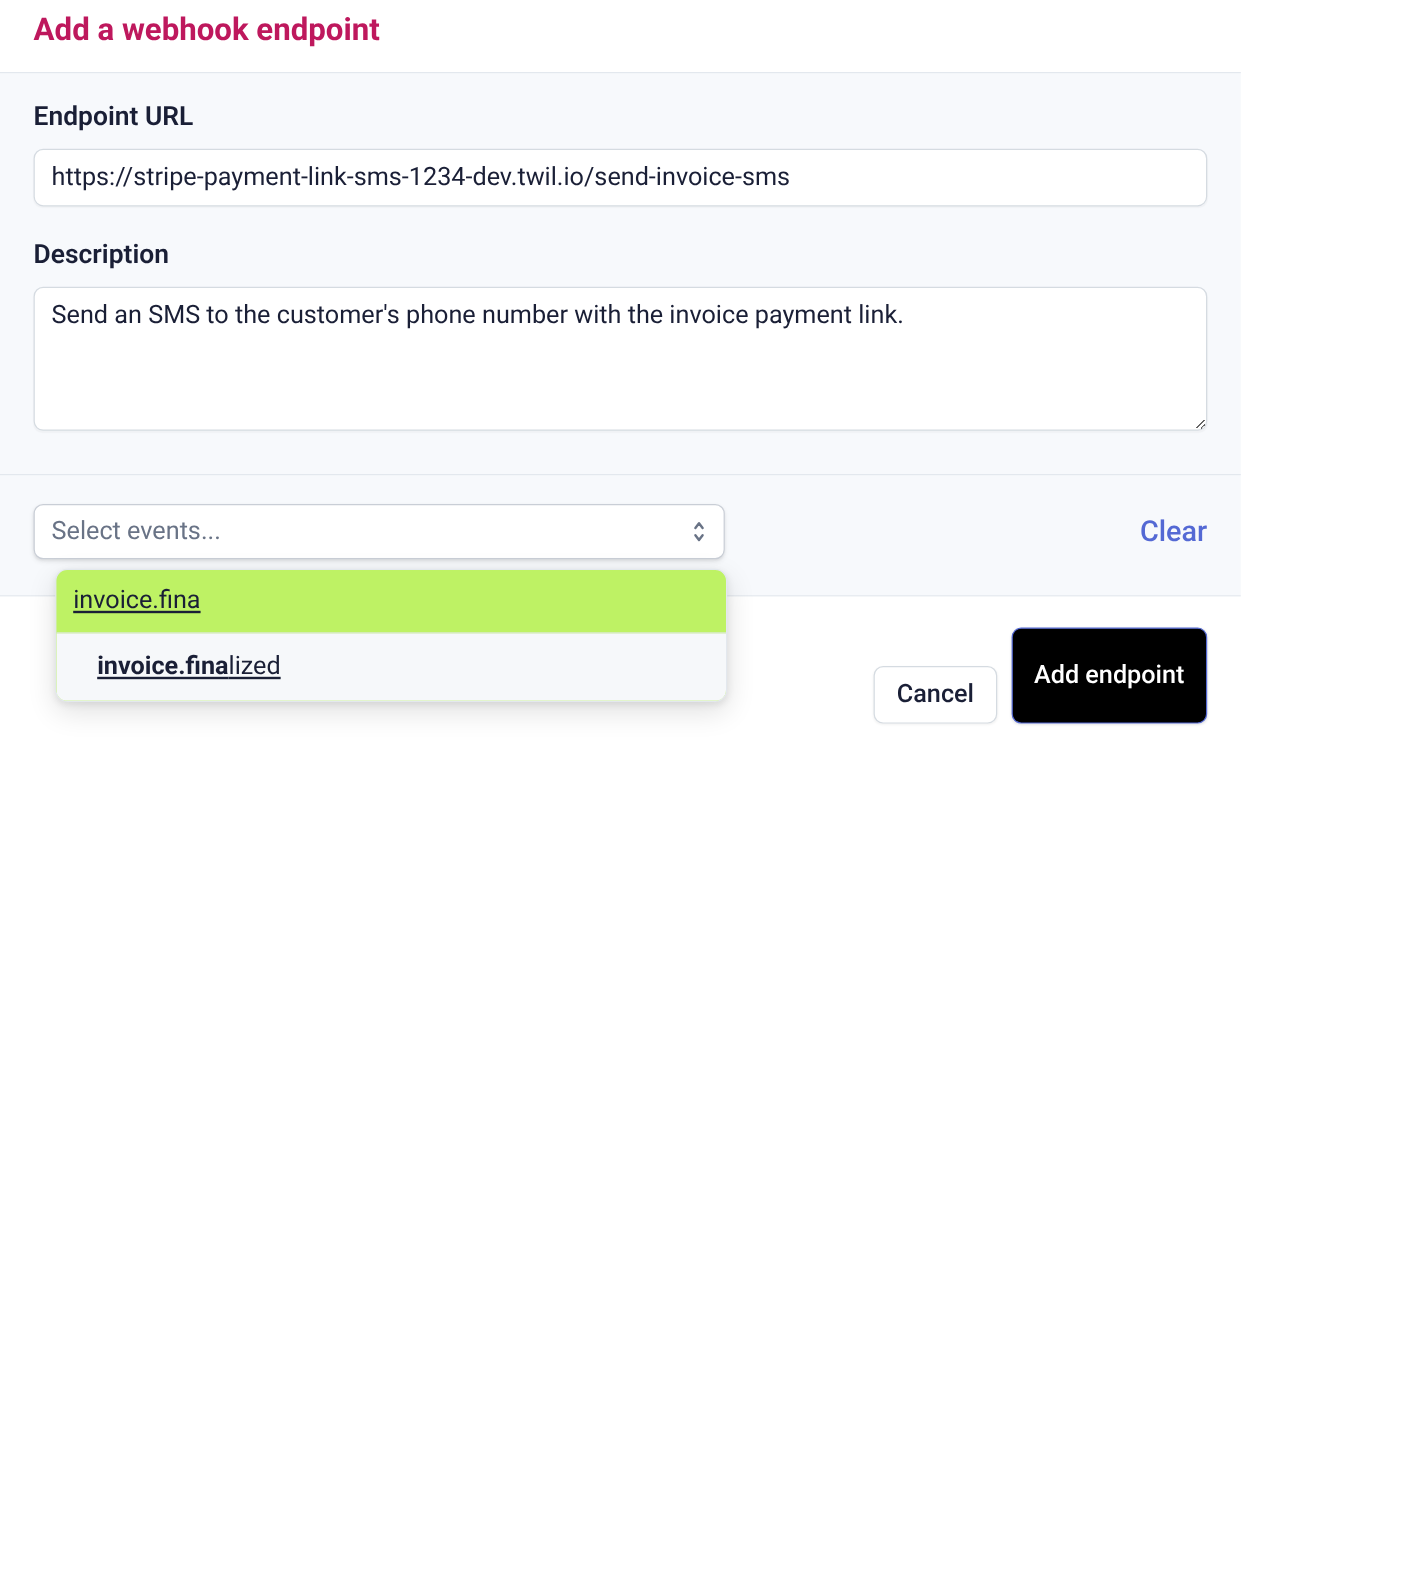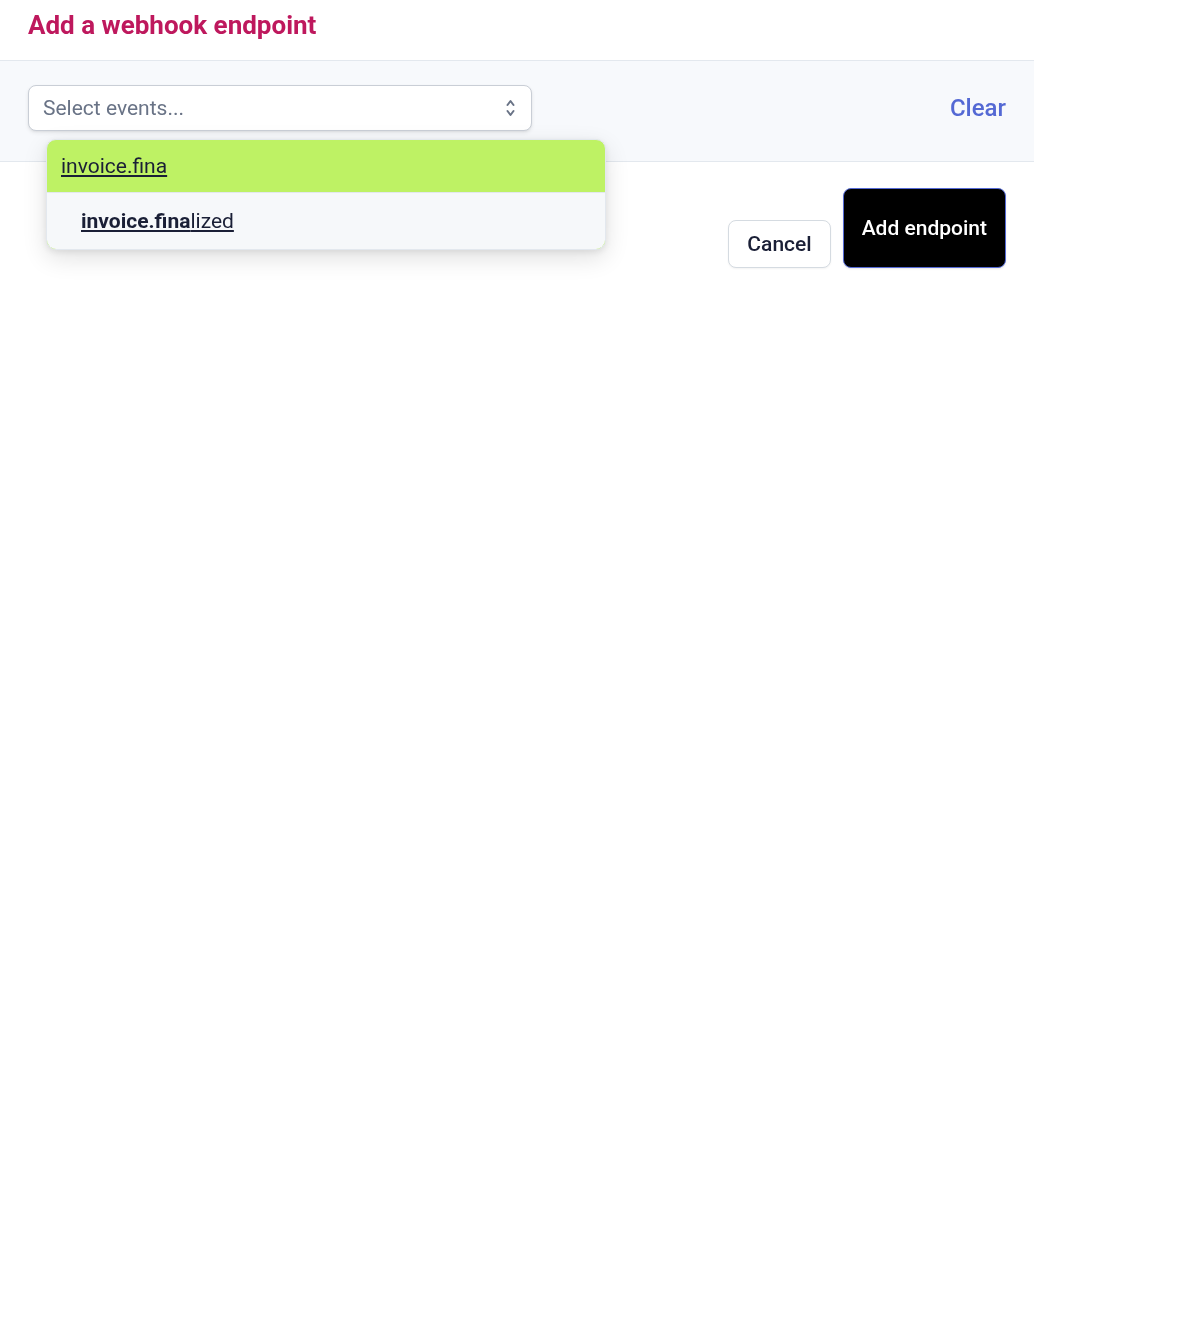--- a/index.html
+++ b/index.html
@@ -58,21 +58,21 @@
     }
     .spacer { height: 28px; }
     .events-row {
       display: flex;
       align-items: center;
       gap: 20px;
       position: relative;
     }
     .select-wrap {
       position: relative;
-      width: 504px;
+      width: 576px;
     }
     .select-box {
       width: 100%;
       padding: 10px 14px;
       font-size: 21px;
       font-family: inherit;
       color: #697386;
       background: #fff;
       border: 1px solid #c9ced6;
       border-radius: 8px;
@@ -186,20 +186,27 @@
     .container { width: 1034px; }
   </style>
 </head>
 <body>
 
 <div class="container">
   <div class="header">
     <div class="page-title">Add a webhook endpoint</div>
   </div>
 
+  <div class="section">
+    <label class="field-label">Endpoint URL</label>
+    <input class="text-input" type="text" value="https://stripe-payment-link-sms-1234-dev.twil.io/send-invoice-sms" style="">
+    <div class="spacer"></div>
+    <label class="field-label">Description</label>
+    <textarea class="textarea" style="">Send an SMS to the customer's phone number with the invoice payment link.</textarea>
+  </div>
 
   <div class="section">
     <div class="events-row">
       <div class="select-wrap">
         <div class="select-box">
           <span>Select events...</span>
           <span class="chevrons">
             <svg width="13" height="18" viewBox="0 0 12 18" fill="none">
               <path d="M3 6 L6 2 L9 6" stroke="#697386" stroke-width="2" stroke-linecap="round" stroke-linejoin="round"></path>
               <path d="M3 12 L6 16 L9 12" stroke="#697386" stroke-width="2" stroke-linecap="round" stroke-linejoin="round"></path>

